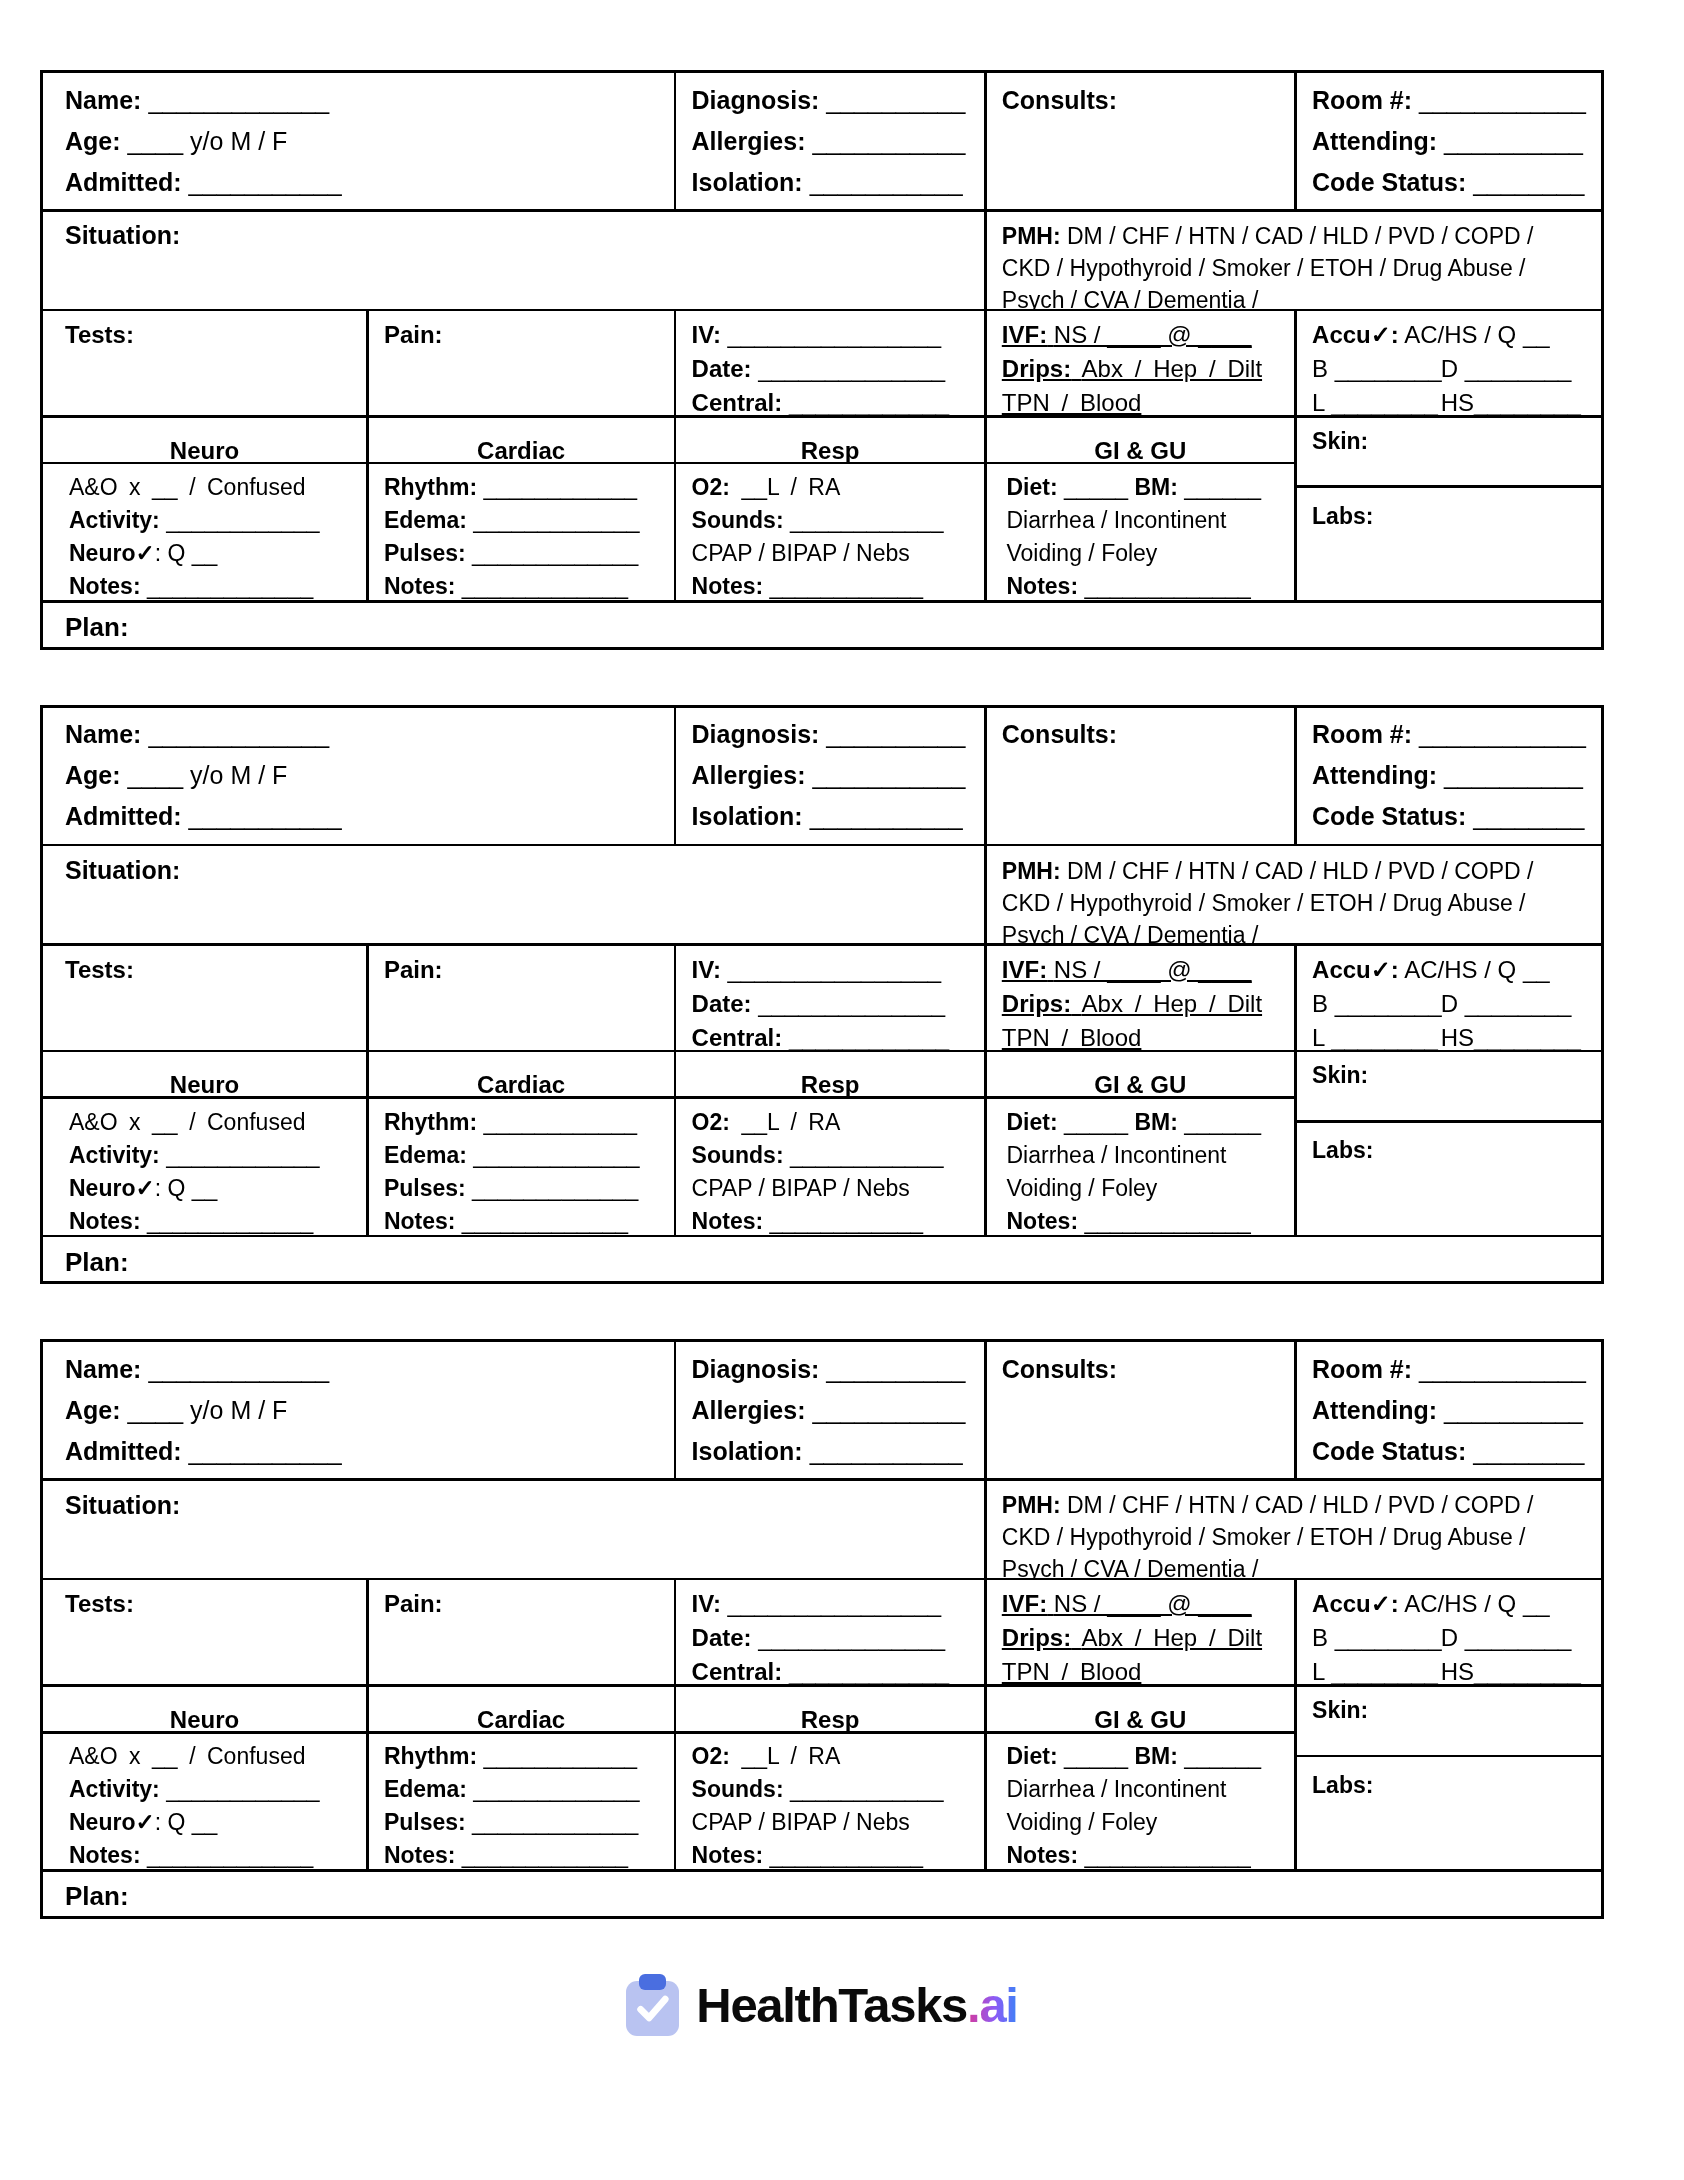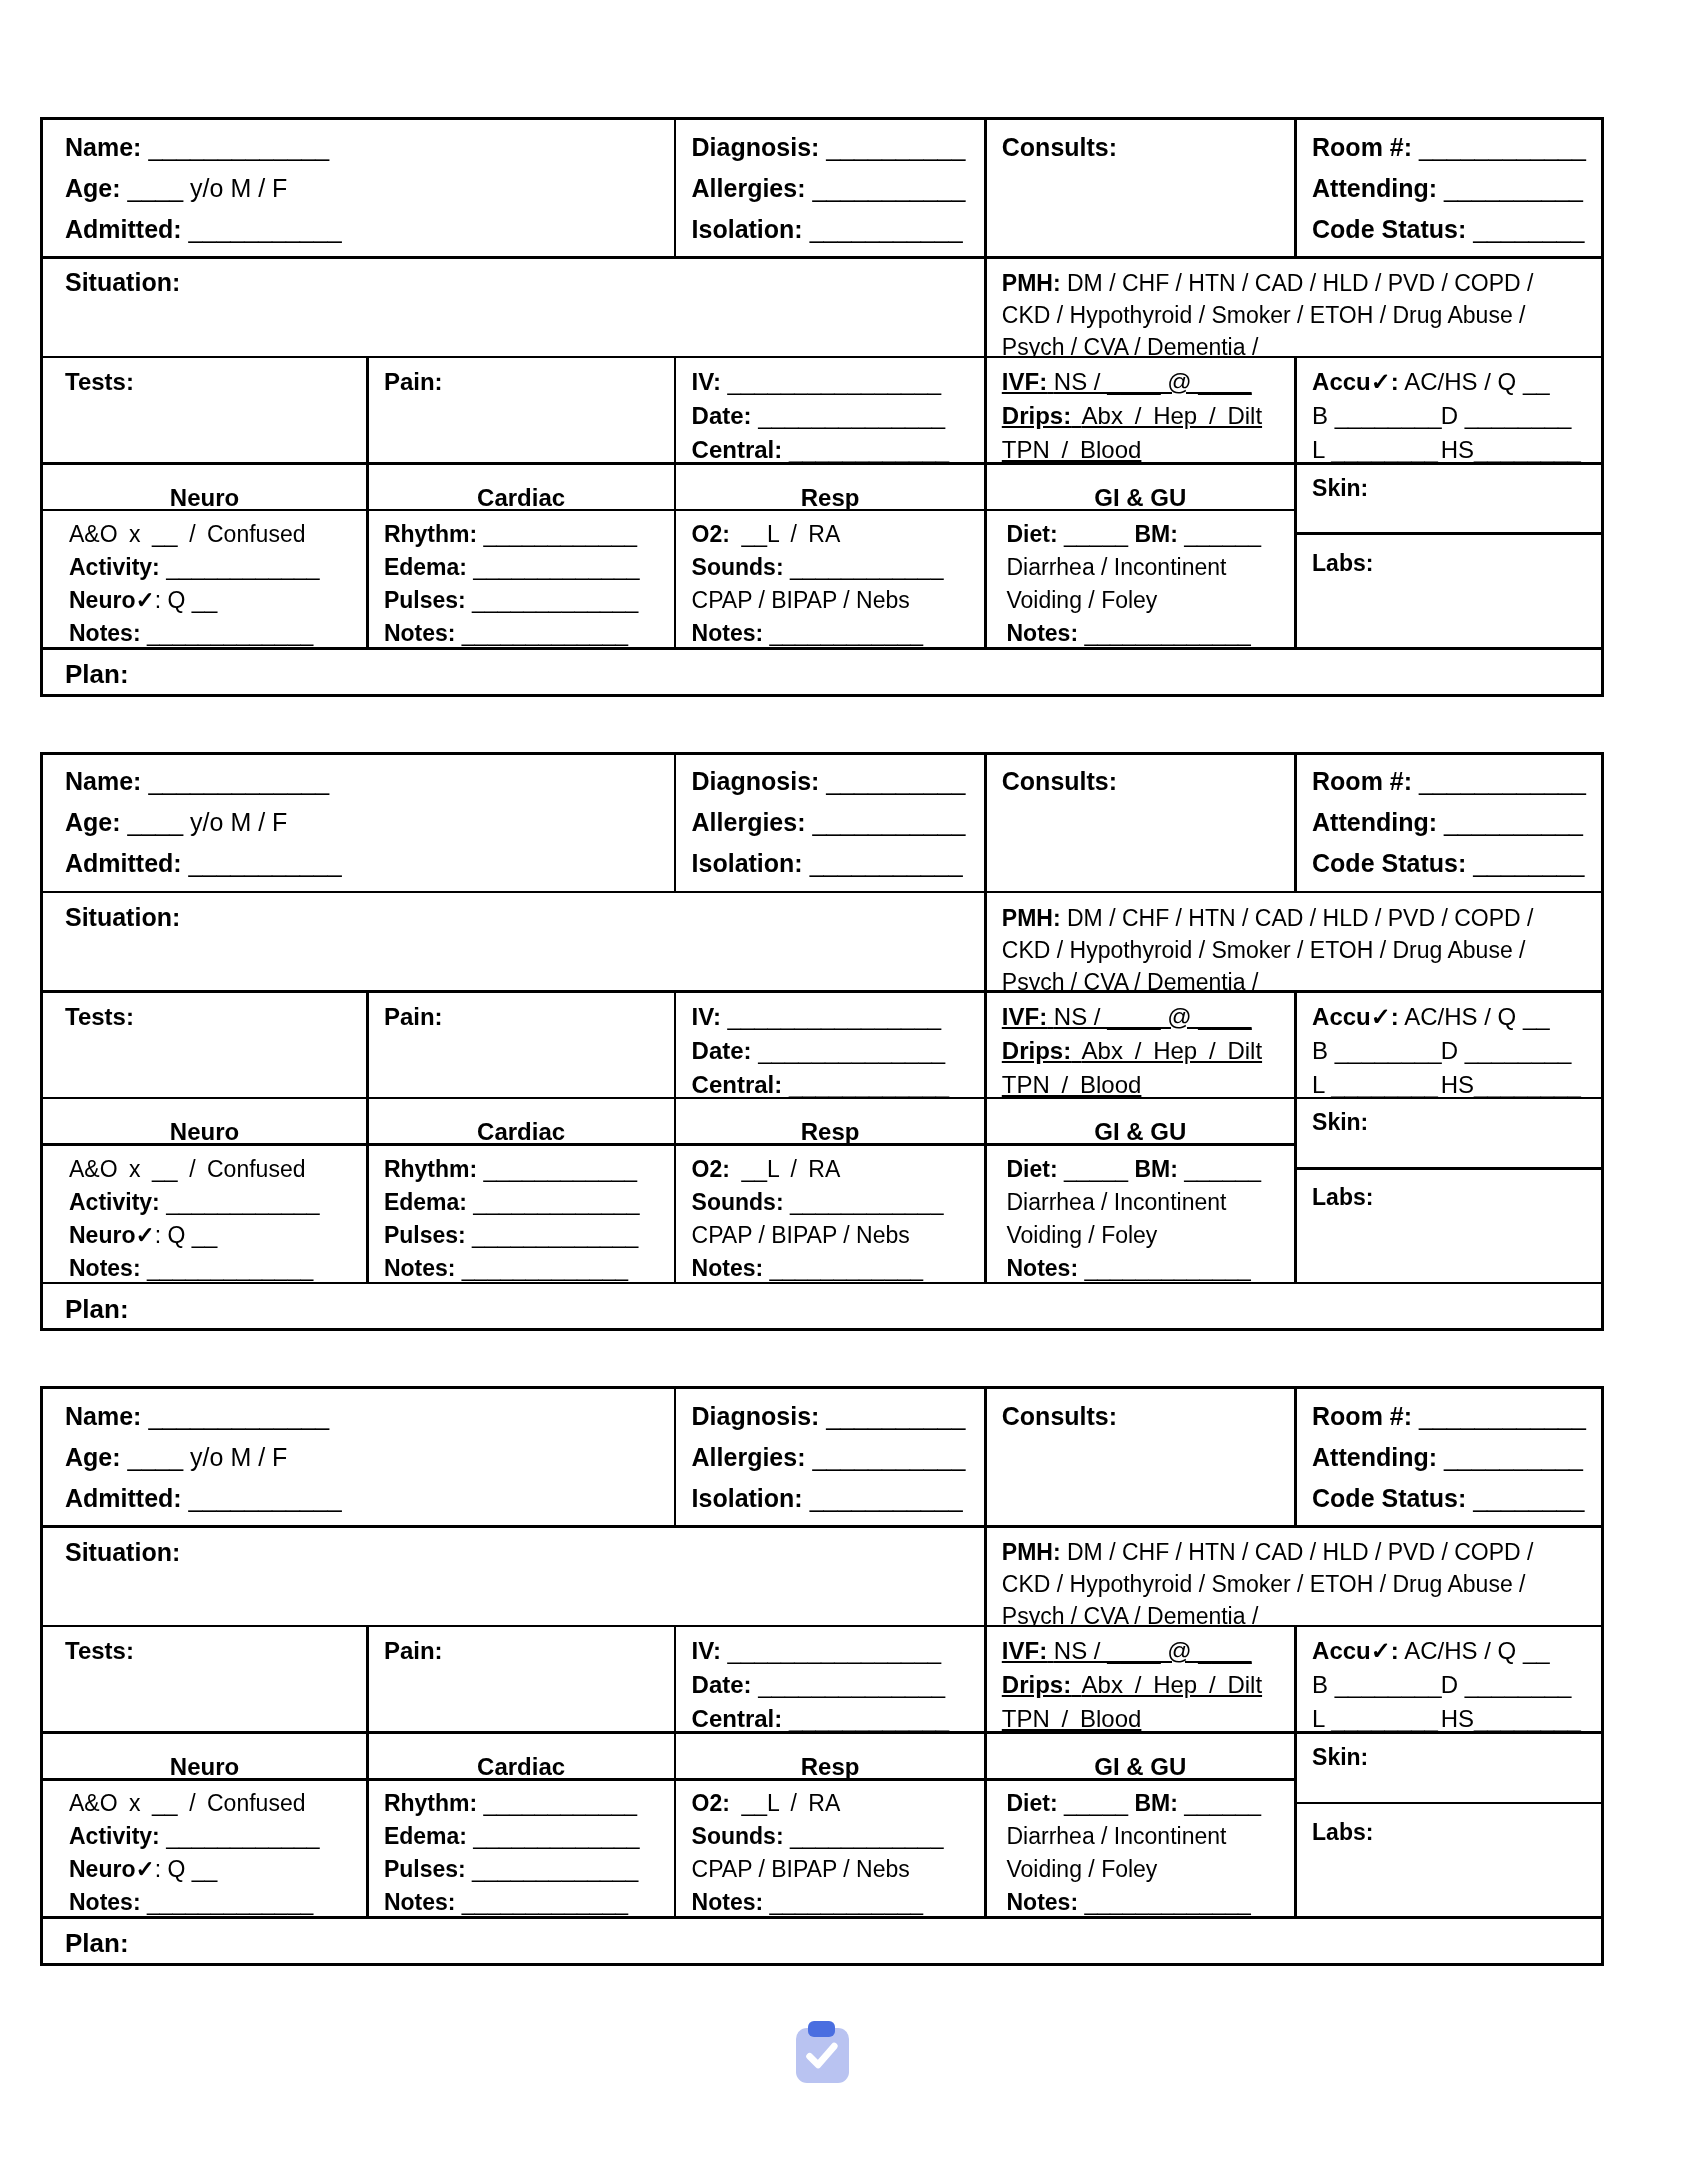--- a/index.html
+++ b/index.html
@@ -10,21 +10,21 @@
     --check:#ffffff;
   }
   *{box-sizing:border-box;}
   html,body{margin:0;padding:0;}
   body{
     width:1685px;height:2181px;
     background:var(--paper);
     color:var(--ink);
     font-family:"Liberation Sans", sans-serif;
   }
-  .page{width:1644px;padding-top:70px;margin-top:47px;}
+  .page{width:1644px;padding-top:70px;}
   
   .card{
     width:1564px;
     margin:0 auto 55px auto;
     border:3.4px solid var(--ink);
     background:var(--ink);
     display:grid;
     grid-template-columns:379fr 358fr 361fr 361fr 357fr;
     grid-template-rows:136px 97px 104px 44px 21px 112px 44px;
     gap:2.6px;
@@ -376,15 +376,16 @@
 </div>
 
   <div class="footer">
     <div class="clipboard">
       <div class="clip-body"></div>
       <div class="clip-tab"></div>
       <svg class="clip-check" viewBox="0 0 46 46">
         <path d="M9 24 L19 34 L38 12" fill="none" stroke="var(--check)" stroke-width="8" stroke-linecap="round" stroke-linejoin="round"></path>
       </svg>
     </div>
+    <div class="brand"><span class="brand-name">HealthTasks</span><span class="brand-ai">.ai</span></div>
   </div>
 </div>
 
 
 </body></html>

